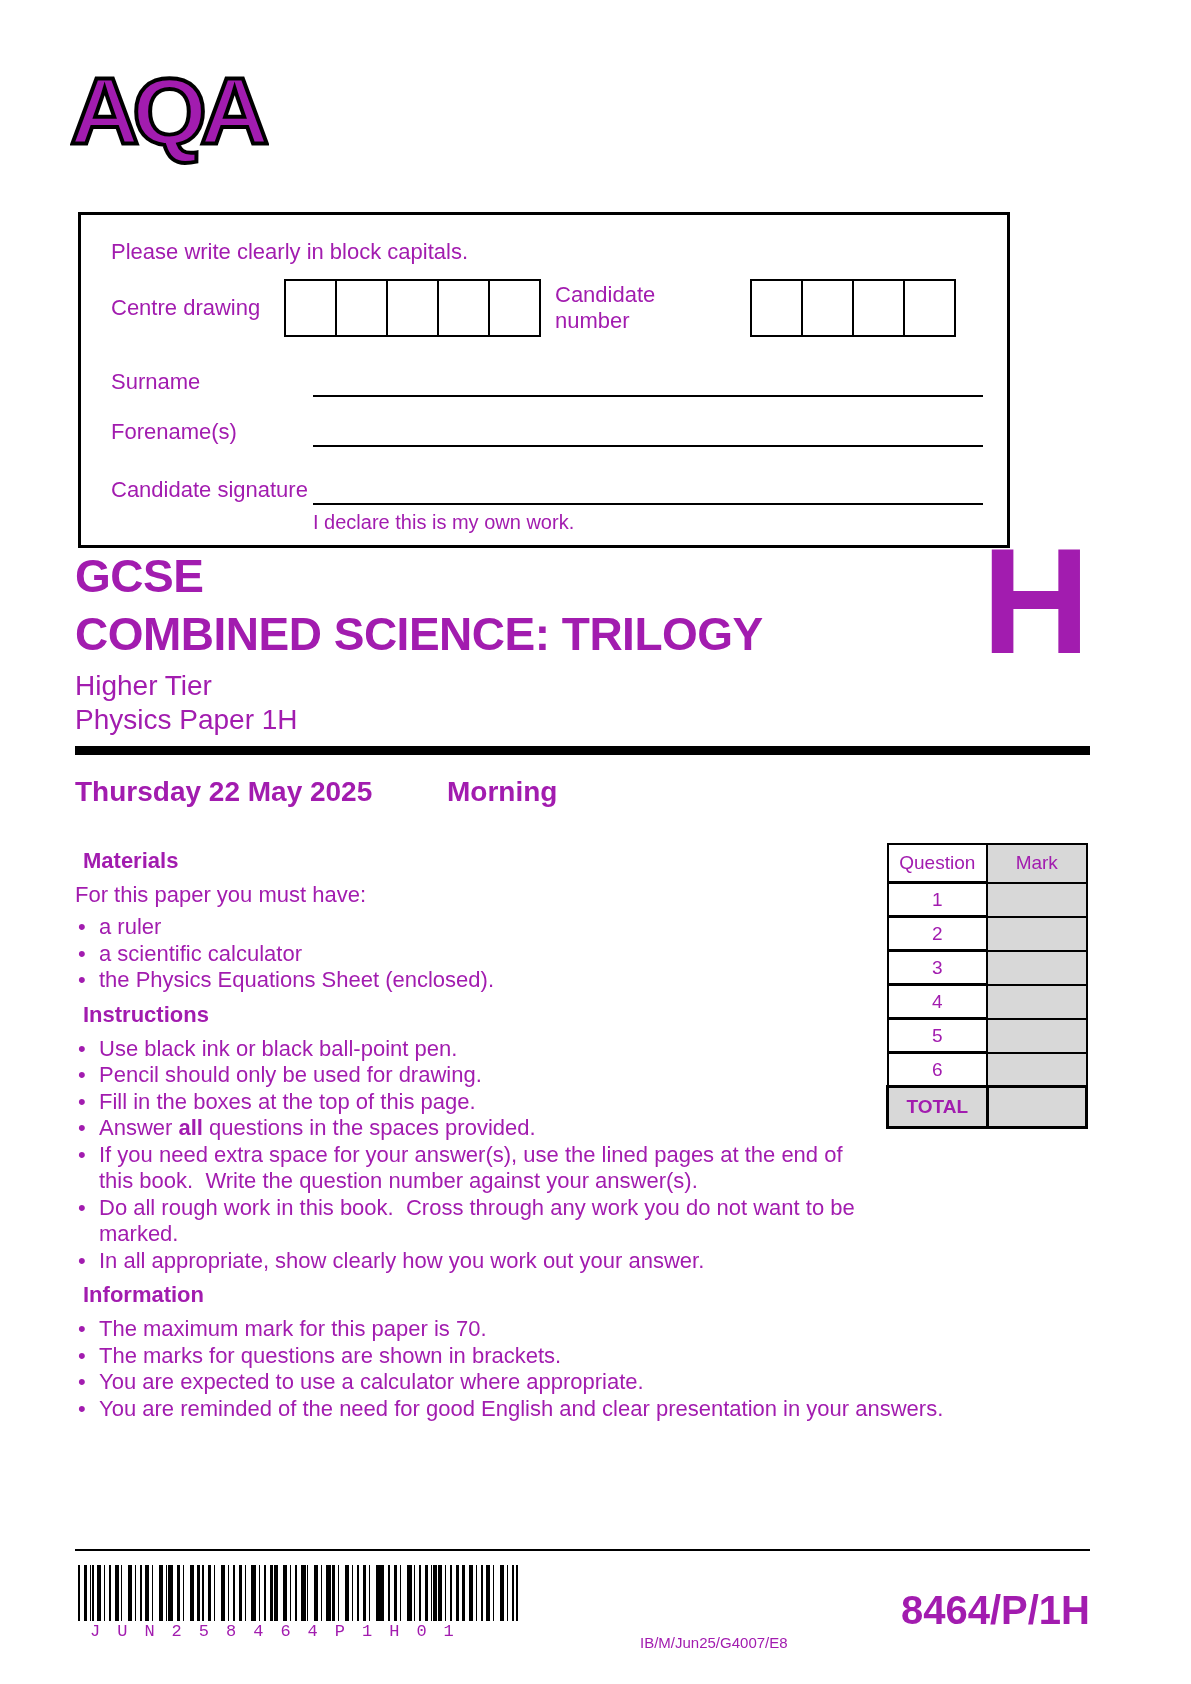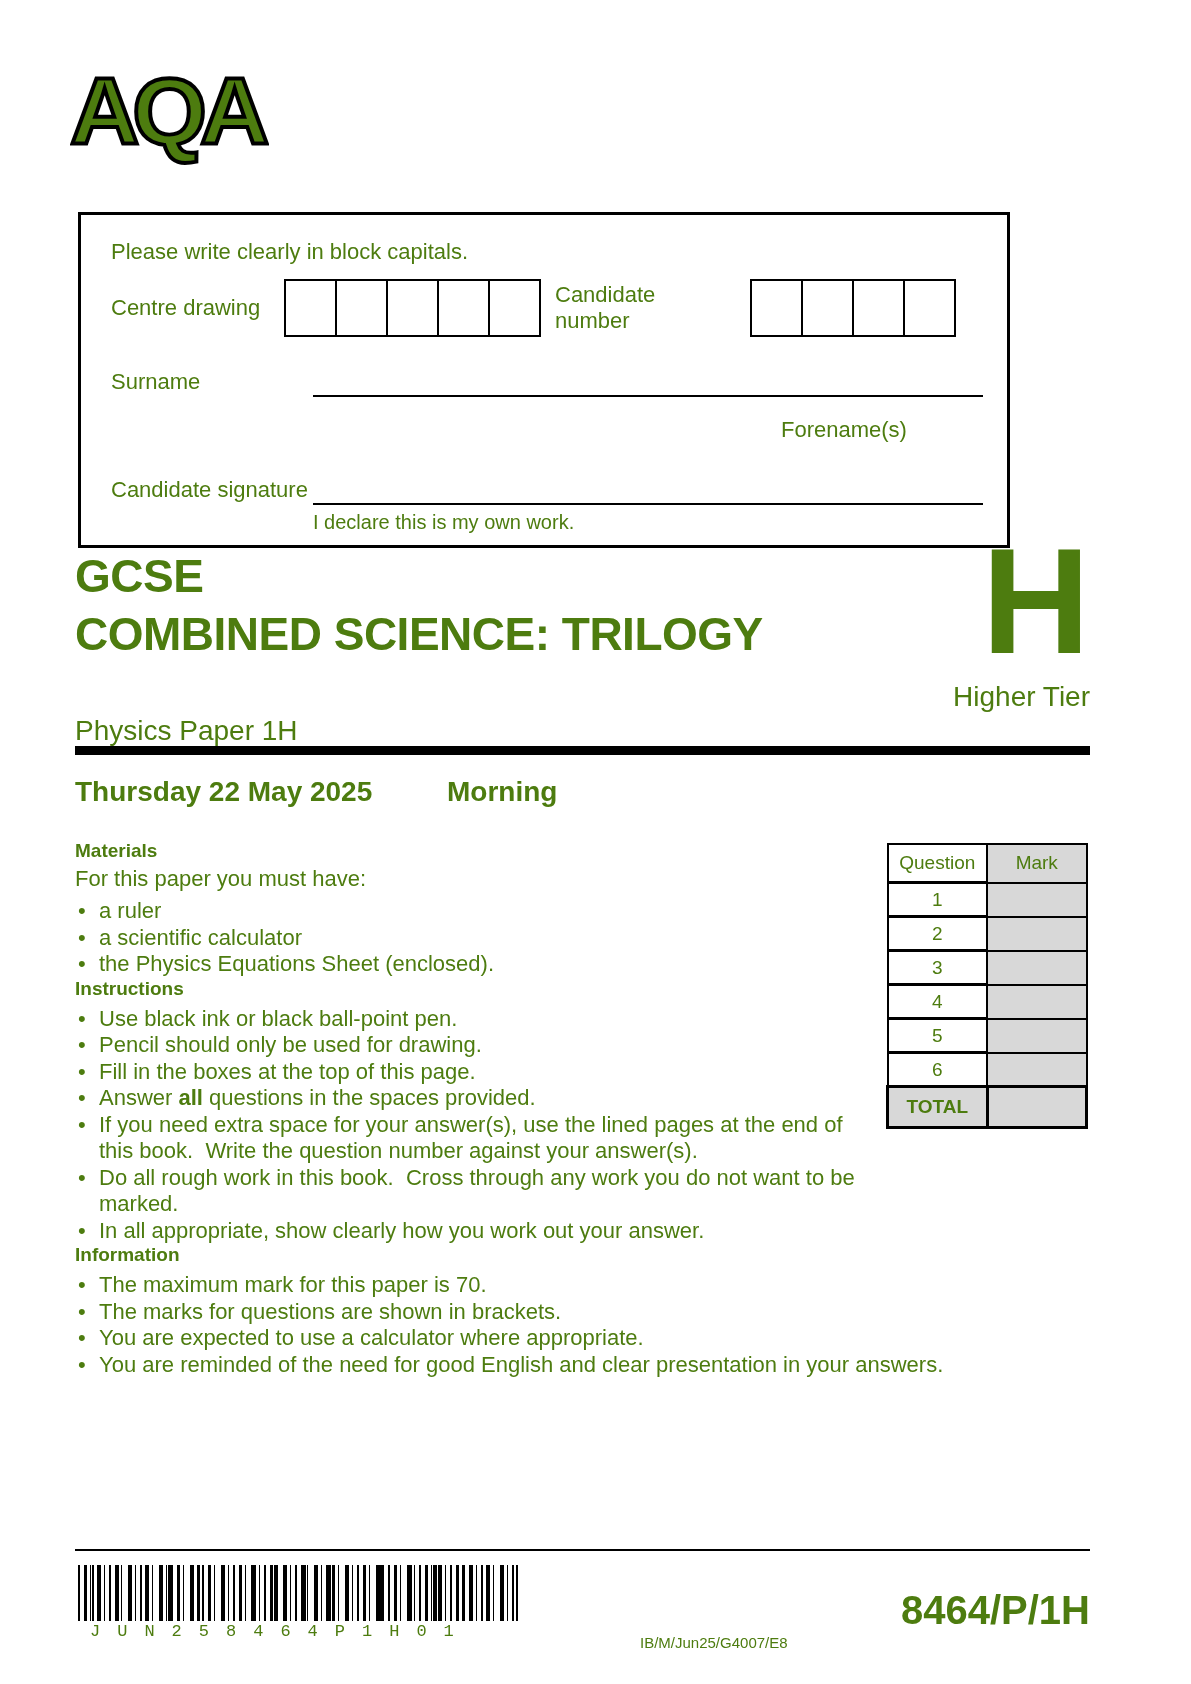--- a/index.html
+++ b/index.html
@@ -1,19 +1,19 @@
 <!DOCTYPE html>
 <html><head>
 <meta charset="utf-8">
 <style>
   html,body{margin:0;padding:0;background:#ffffff;}
   .page{
     position:relative;
     width:1191px;height:1684px;
-    background:#fff;color:#4d7c0f;
+    background:#fff;color:#a21caf;
     font-family:"Liberation Sans", sans-serif;
     overflow:hidden;
   }
   
   .logo{
     position:absolute;left:70px;top:64px;
     font-size:96px;font-weight:bold;letter-spacing:-7px;
     -webkit-text-stroke:4px #000;
     transform:scaleY(0.98);
     line-height:1;
@@ -34,40 +34,40 @@
     margin-left:-2px;background:#fff;
   }
   .cells .cell:first-child{margin-left:0;}
   .cells-centre{margin-left:23px;}
   .cb-lbl2{margin-left:14px;width:170px;flex:none;}
   .cells-cand{margin-left:25px;}
   .cb-linerow{position:absolute;left:30px;width:872px;display:flex;align-items:flex-end;}
   .cb-linerow .lbl{width:202px;flex:none;line-height:30px;}
   .write-line{flex:1;height:30px;border-bottom:2.5px solid #000;}
   .row-surname{top:150px;}
-  .row-forename{top:200px;flex-direction:column;}
+  .row-forename{top:200px;}
   .row-signature{top:258px;}
   .cb-declare{position:absolute;left:232px;top:296px;font-size:20px;}
   
   .title-area{position:absolute;left:75px;top:548px;width:1015px;}
   .qual,.subject{font-size:46px;font-weight:bold;letter-spacing:-0.5px;line-height:1.26;}
   .tier-letter{
     position:absolute;right:0;top:-22px;
     font-size:150px;font-weight:bold;line-height:1;
   }
   .tier,.paper{font-size:28px;font-weight:500;line-height:1.22;}
-  .tier{margin-top:16px;text-align:right;}
+  .tier{margin-top:5px;}
   .title-rule{position:absolute;left:75px;top:746px;width:1015px;height:9px;background:#000;}
   
   .session{position:absolute;left:75px;top:776px;width:1015px;font-size:28px;font-weight:600;}
   .session .morning{position:absolute;left:372px;top:0;}
   .session .time{position:absolute;right:0;top:0;}
   
   .left-col{position:absolute;left:75px;top:840px;width:940px;font-size:22px;}
-  .left-col h3{margin:0;font-size:19px;font-weight:bold;}
+  .left-col h3{margin:8px;font-size:22px;font-weight:bold;}
   .sec-gap{margin-top:30px;}
   .intro{margin:4px 0 0 0;}
   ul.blist{list-style:none;margin:6px 0 0 0;padding:0;}
   ul.blist li{
     position:relative;padding-left:24px;margin:0;
     line-height:26.5px;white-space:pre-line;
   }
   ul.blist li::before{
     content:"\2022";position:absolute;left:3px;top:0;
   }

